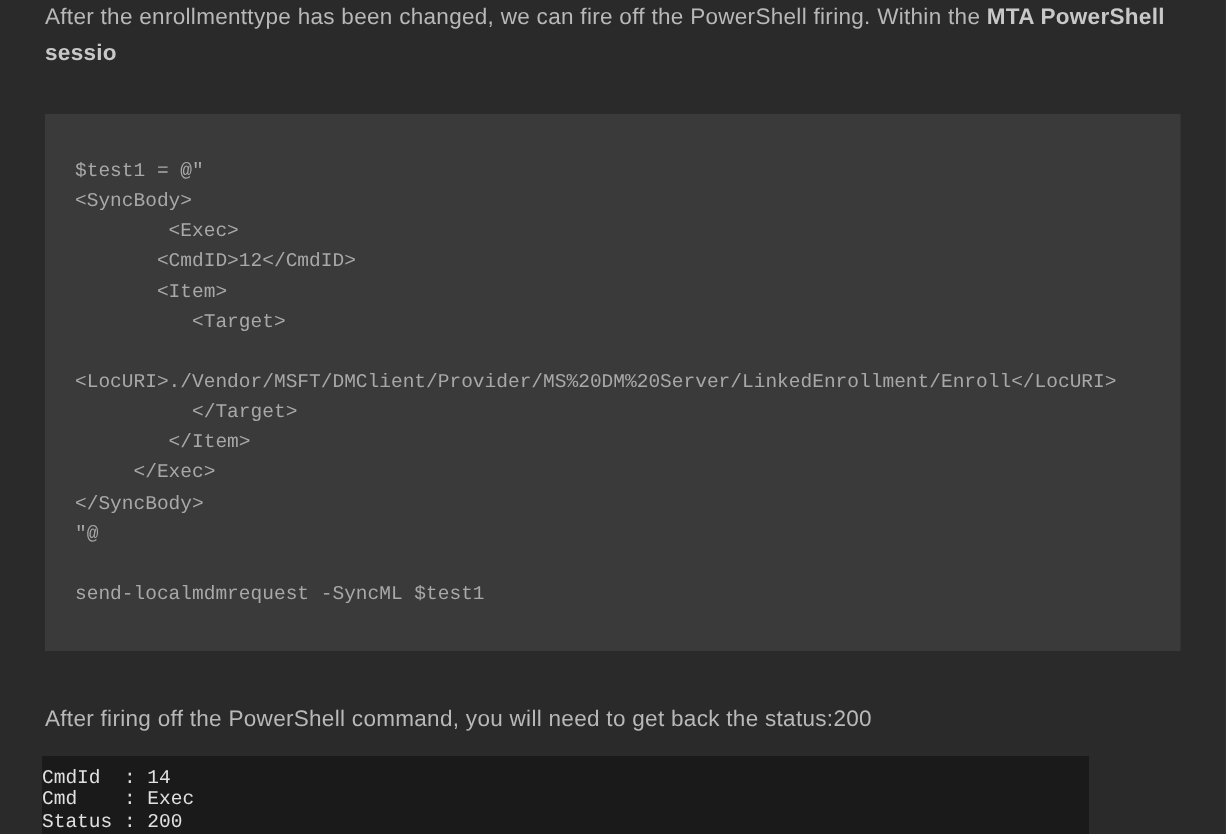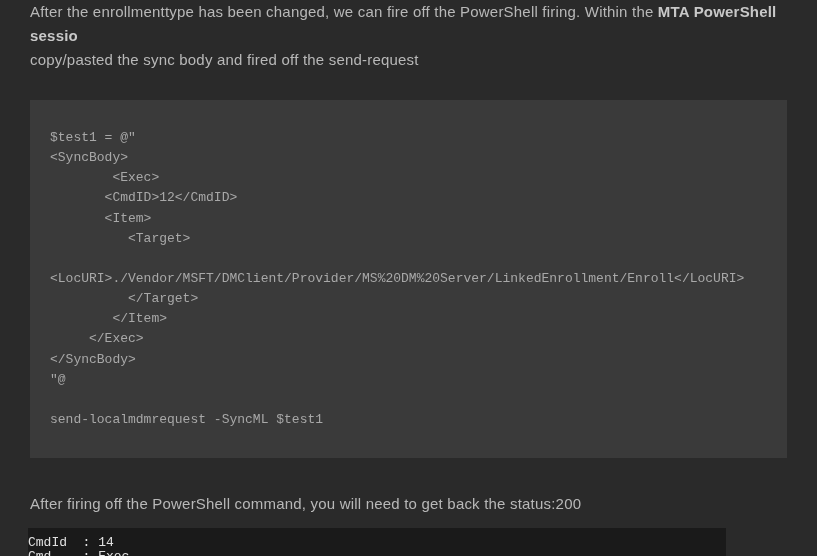--- a/index.html
+++ b/index.html
@@ -58,21 +58,20 @@
       letter-spacing: 0.2px;
     }
   </style>
 </head>
 <body>
 
 <div class="content">
   <p class="paragraph">
     <span>After the enrollmenttype has been changed, we can fire off the PowerShell firing. Within the </span><span class="bold">MTA PowerShell sessio</span>
     <br>
-    <span>copy/pasted the sync body and fired off the send-request</span>
   </p>
 
   <div class="code-block">$test1 = @"
 &lt;SyncBody&gt;
         &lt;Exec&gt;
        &lt;CmdID&gt;12&lt;/CmdID&gt;
        &lt;Item&gt;
           &lt;Target&gt;
 
 &lt;LocURI&gt;./Vendor/MSFT/DMClient/Provider/MS%20DM%20Server/LinkedEnrollment/Enroll&lt;/LocURI&gt;

